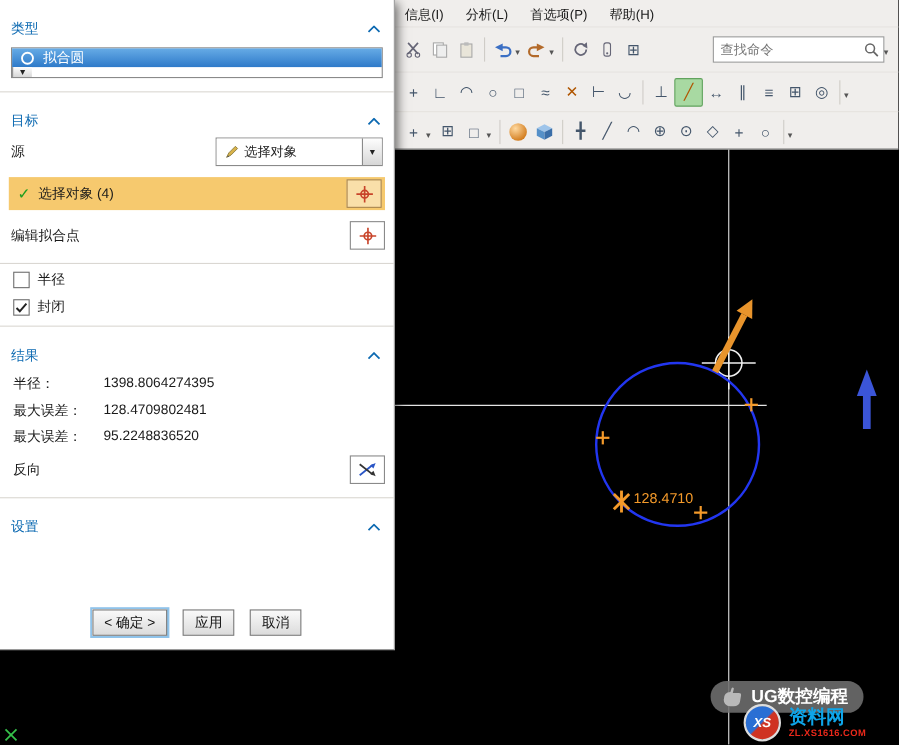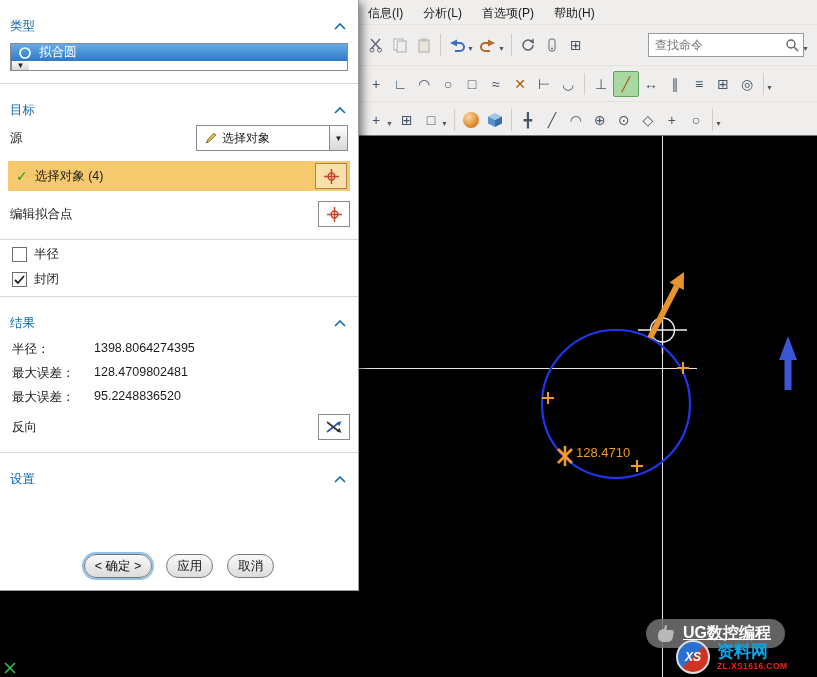--- a/index.html
+++ b/index.html
@@ -41,25 +41,25 @@
   .sel-row .chk{color:#1f9e1f;font-weight:bold;font-size:14px;margin-right:7px;}
   .icon-btn{margin-left:auto;width:32px;height:26px;display:flex;align-items:center;justify-content:center;border:1px solid #8a8a8a;background:#fff;padding:0;}
   .icon-btn.on-orange{background:#f9dfa9;border-color:#a8834a;}
   .edit-row{display:flex;align-items:center;margin:10px 8px 12px;padding-left:2px;}
   .chk-row{display:flex;align-items:center;gap:7px;padding:6px 12px 2px;}
   .chkbox{width:13px;height:13px;border:1px solid #6e6e6e;background:#fff;display:inline-flex;align-items:center;justify-content:center;}
   .res-row{display:flex;padding:5px 12px 2px;}
   .res-lbl{width:82px;}
   .rev-row{display:flex;align-items:center;margin:6px 8px 12px;padding-left:4px;}
   .btn-row{position:absolute;left:0;right:0;bottom:12px;display:flex;justify-content:center;gap:14px;}
-  .pbtn{height:24px;padding:0 10px;font-size:12.5px;font-family:inherit;border:1px solid #777;border-radius:12px;background:linear-gradient(#f9f9f9,#dcdcdc);color:#111;}
+  .pbtn{height:24px;padding:0 10px;font-size:12.5px;font-family:inherit;border:1px solid #777;border-radius:0;background:linear-gradient(#f9f9f9,#dcdcdc);color:#111;}
   .pbtn.ok{box-shadow:0 0 0 2px #8fc3ea;}
 
   
-  .wm1{position:absolute;left:646px;top:619px;display:flex;align-items:center;gap:6px;background:rgba(112,112,112,.88);border-radius:16px;padding:4px 14px 4px 9px;color:#fff;font-weight:bold;font-size:16px;text-decoration:underline;}
+  .wm1{position:absolute;left:646px;top:619px;display:flex;align-items:center;gap:6px;background:rgba(112,112,112,.88);border-radius:16px;padding:4px 14px 4px 9px;color:#fff;font-weight:bold;font-size:16px;}
   .wm2{position:absolute;left:676px;top:640px;display:flex;align-items:center;gap:7px;}
   .wm-logo{width:30px;height:30px;border-radius:50%;border:2px solid #ddd;background:linear-gradient(135deg,#2a6fd4 48%,#cf3322 52%);color:#fff;display:flex;align-items:center;justify-content:center;font-style:italic;font-weight:bold;font-size:12px;text-align:center;}
   .wm-col{display:flex;flex-direction:column;line-height:1.1;}
   .wm-site{color:#0ea5e9;font-weight:bold;font-size:17px;}
   .wm-url{color:#e8281a;font-size:8.5px;font-weight:bold;letter-spacing:.4px;}
 </style>
 </head>
 <body>
 
 <div class="stage">

